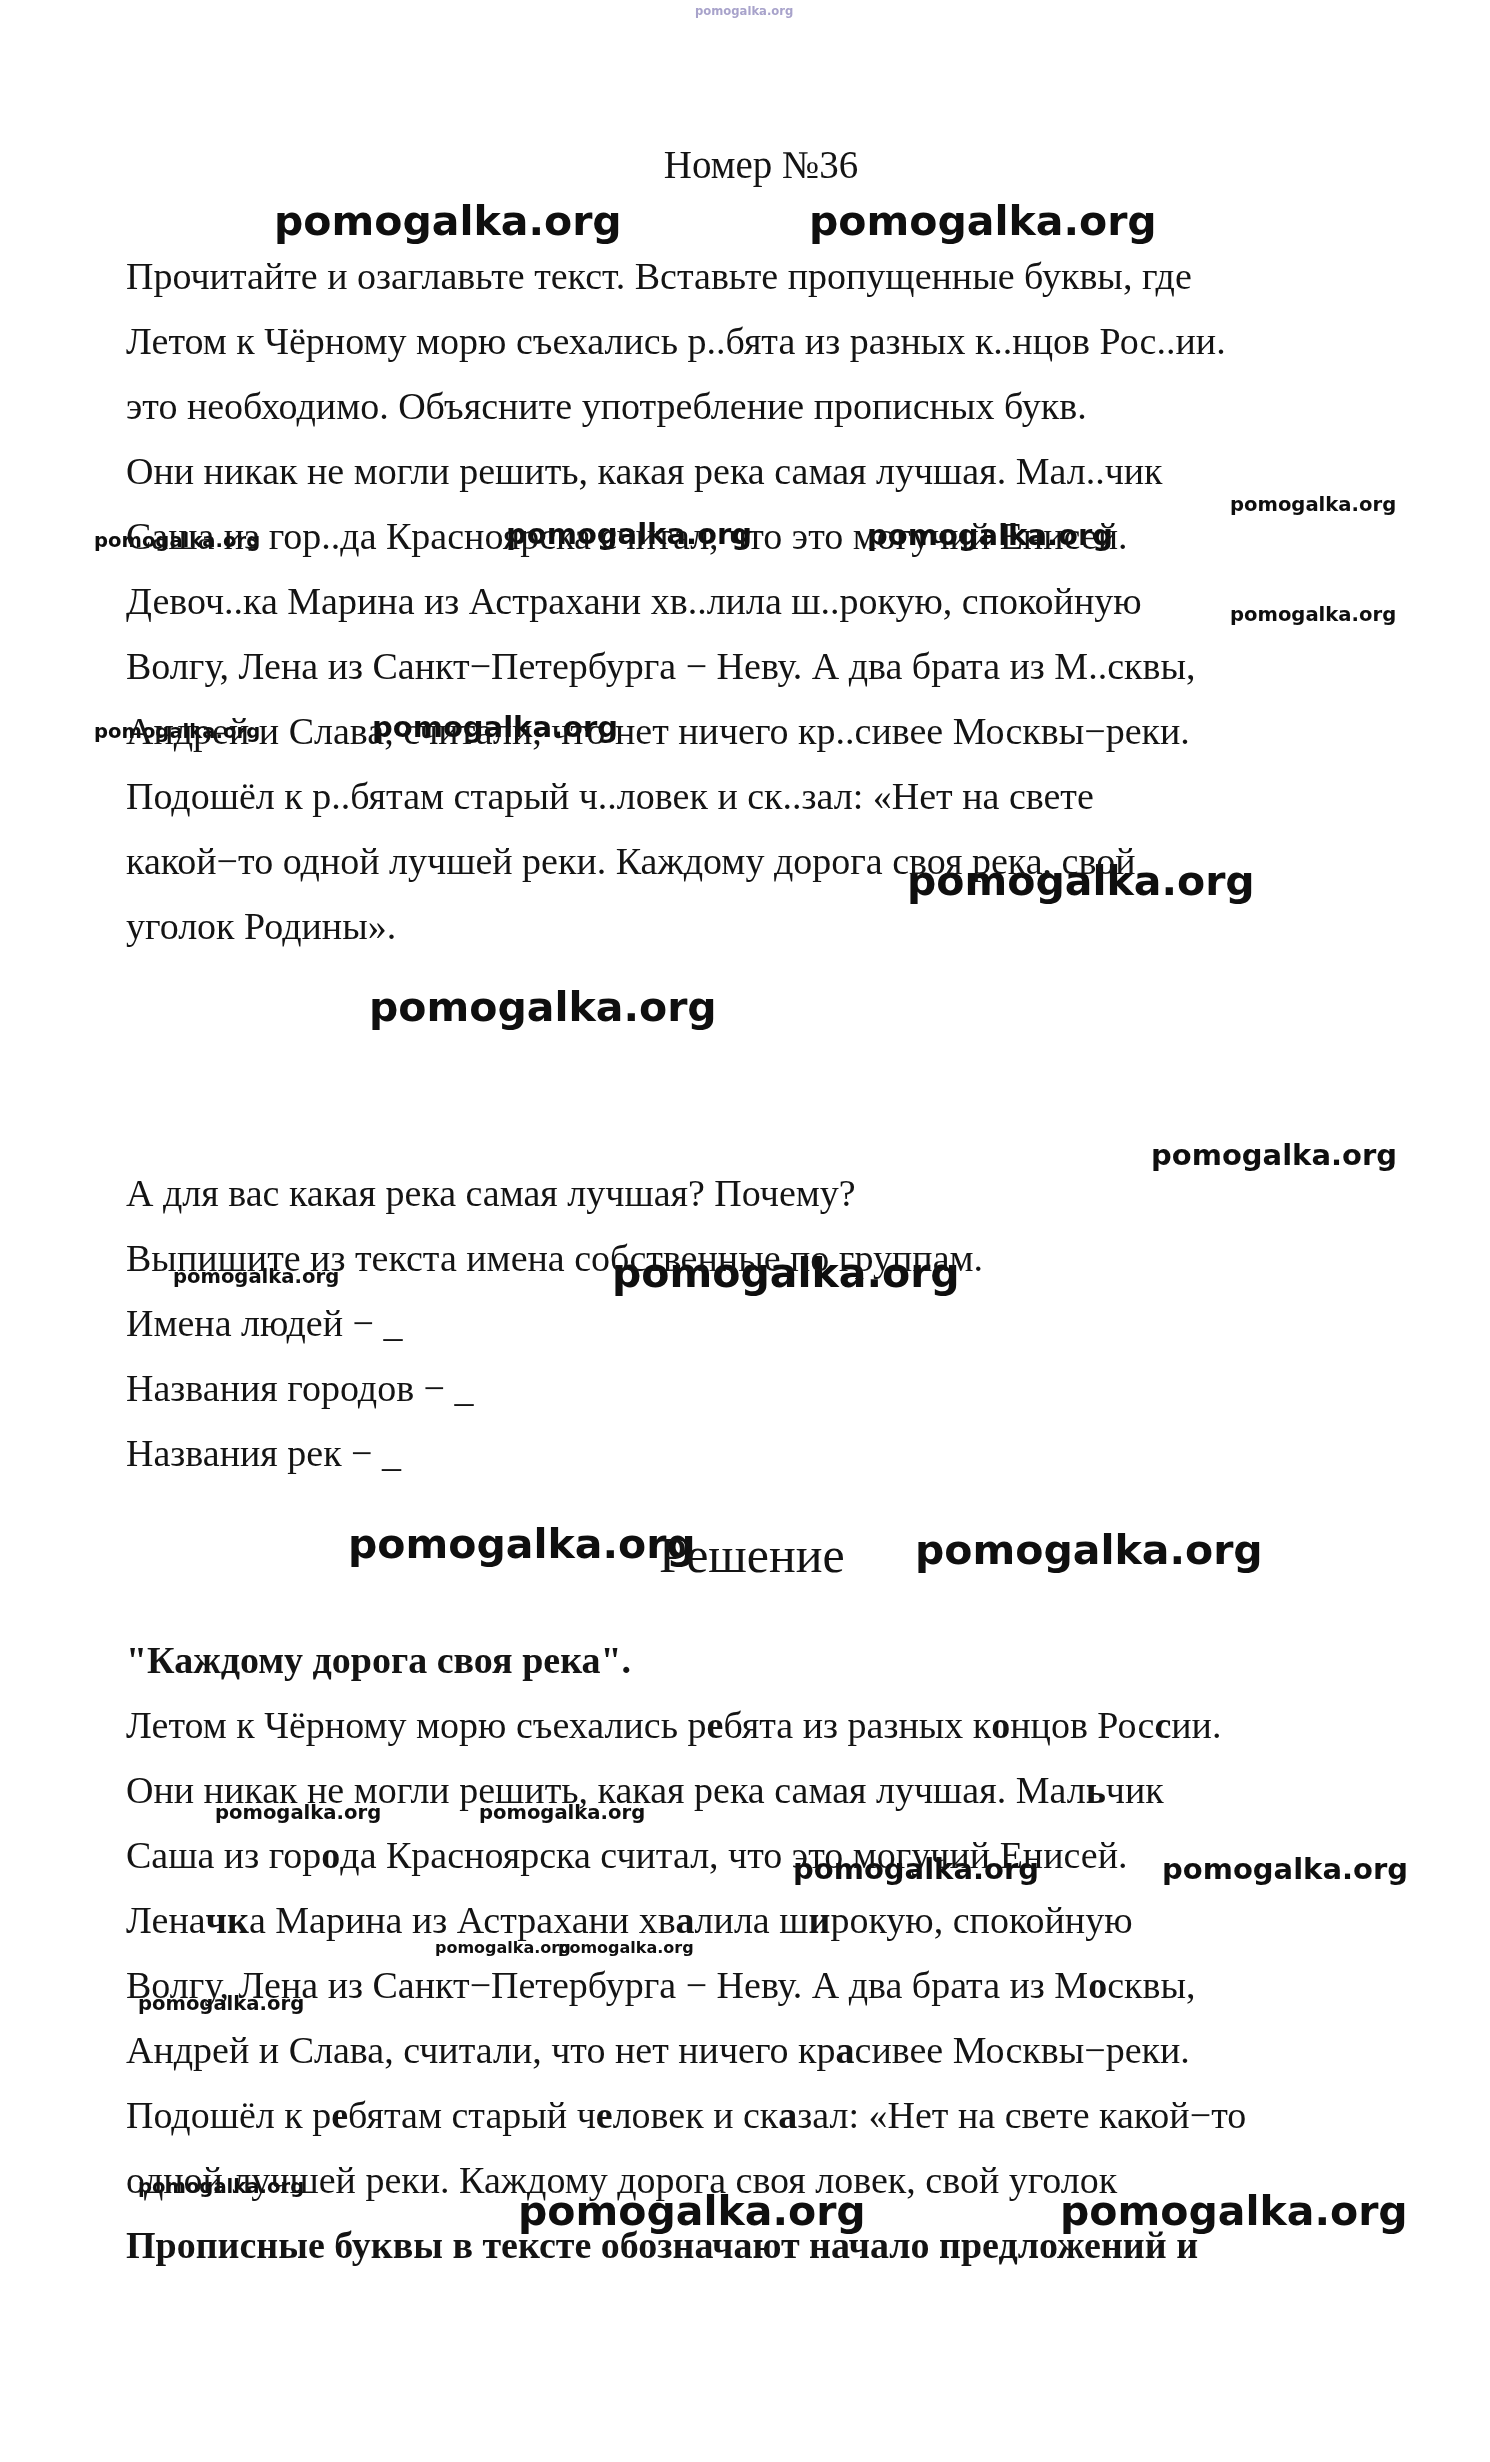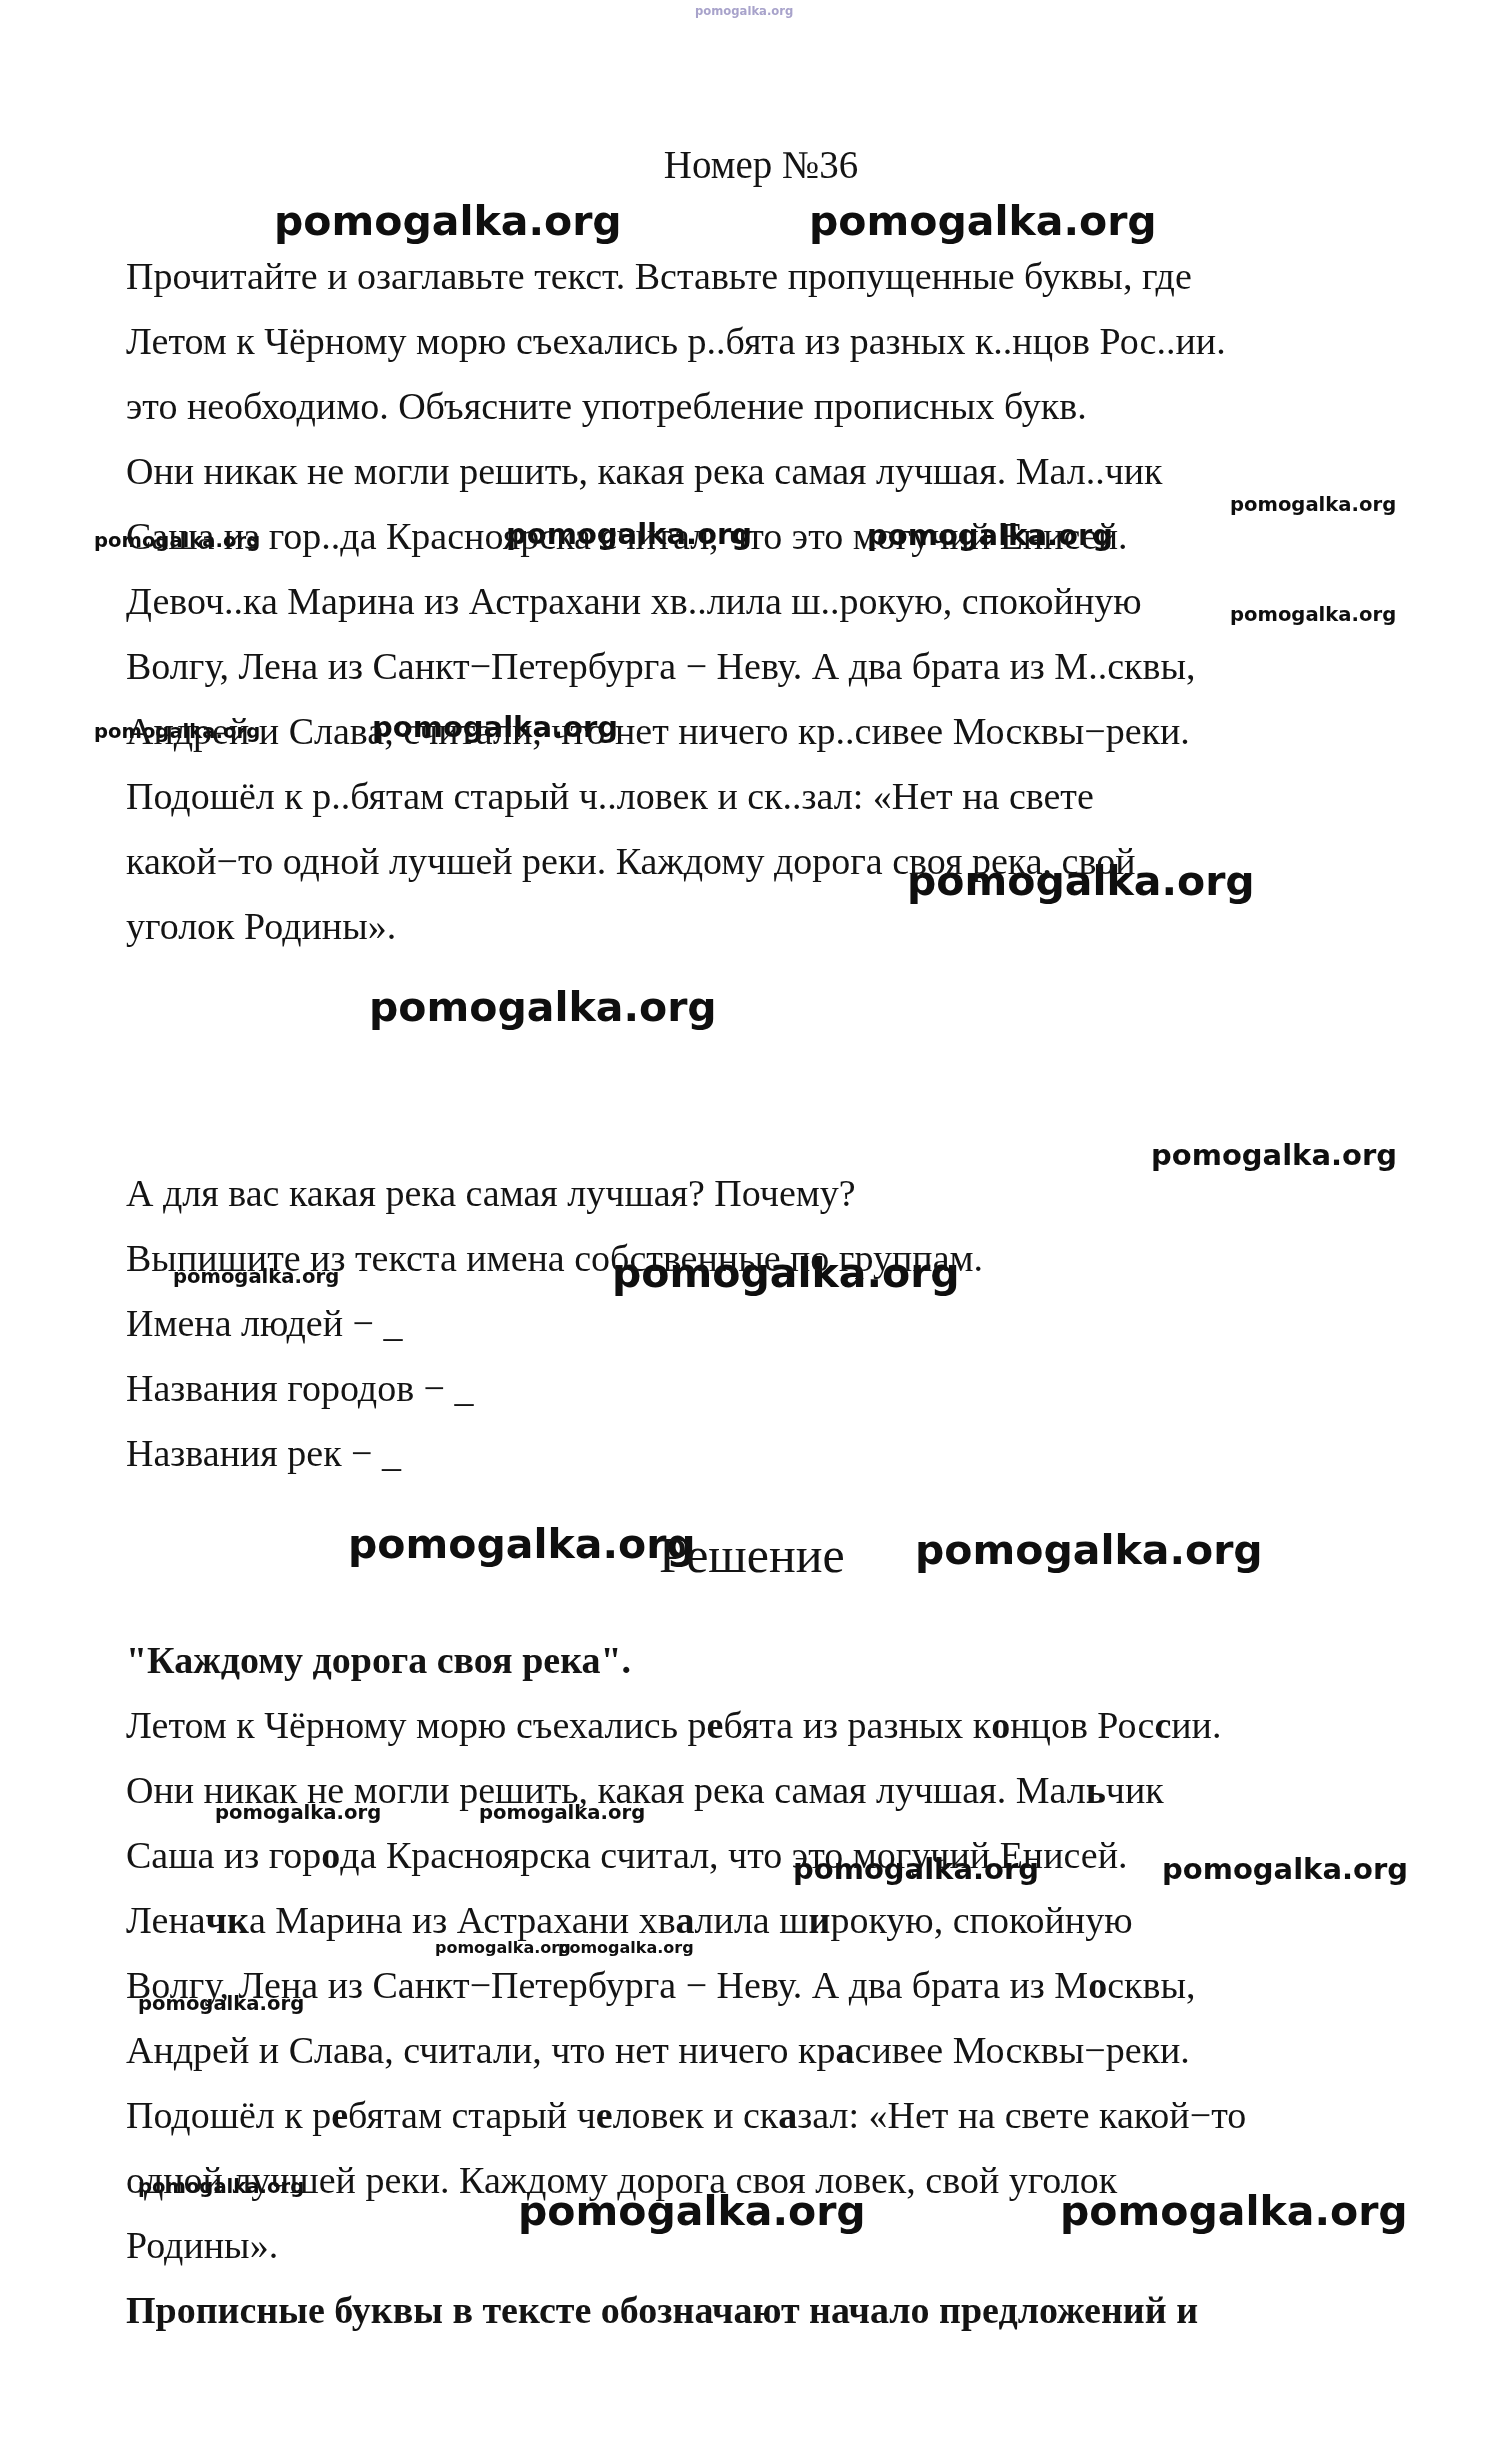--- a/index.html
+++ b/index.html
@@ -114,18 +114,17 @@
   <div class="block block-solution">
       <div class="line"><span></span><b>"Каждому дорога своя река".</b></div>
       <div class="line"><span>Летом к Чёрному морю съехались р</span><b>е</b><span>бята из разных к</span><b>о</b><span>нцов Рос</span><b>с</b><span>ии.</span></div>
       <div class="line"><span>Они никак не могли решить, какая река самая лучшая. Мал</span><b>ь</b><span>чик</span></div>
       <div class="line"><span>Саша из гор</span><b>о</b><span>да Красноярска считал, что это могучий Енисей.</span></div>
       <div class="line"><span>Лена</span><b>чк</b><span>а Марина из Астрахани хв</span><b>а</b><span>лила ш</span><b>и</b><span>рокую, спокойную</span></div>
       <div class="line"><span>Волгу, Лена из Санкт−Петербурга − Неву. А два брата из М</span><b>о</b><span>сквы,</span></div>
       <div class="line"><span>Андрей и Слава, считали, что нет ничего кр</span><b>а</b><span>сивее Москвы−реки.</span></div>
       <div class="line"><span>Подошёл к р</span><b>е</b><span>бятам старый ч</span><b>е</b><span>ловек и ск</span><b>а</b><span>зал: «Нет на свете какой−то</span></div>
       <div class="line"><span>одной лучшей реки. Каждому дорога своя ловек, свой уголок</span></div>
-      <div class="line"><span>Родины».</span></div>
       <div class="line"><span></span><b>Прописные буквы в тексте обозначают начало предложений и</b></div>
     </div>
 
 </div>
 
 
 </body></html>

